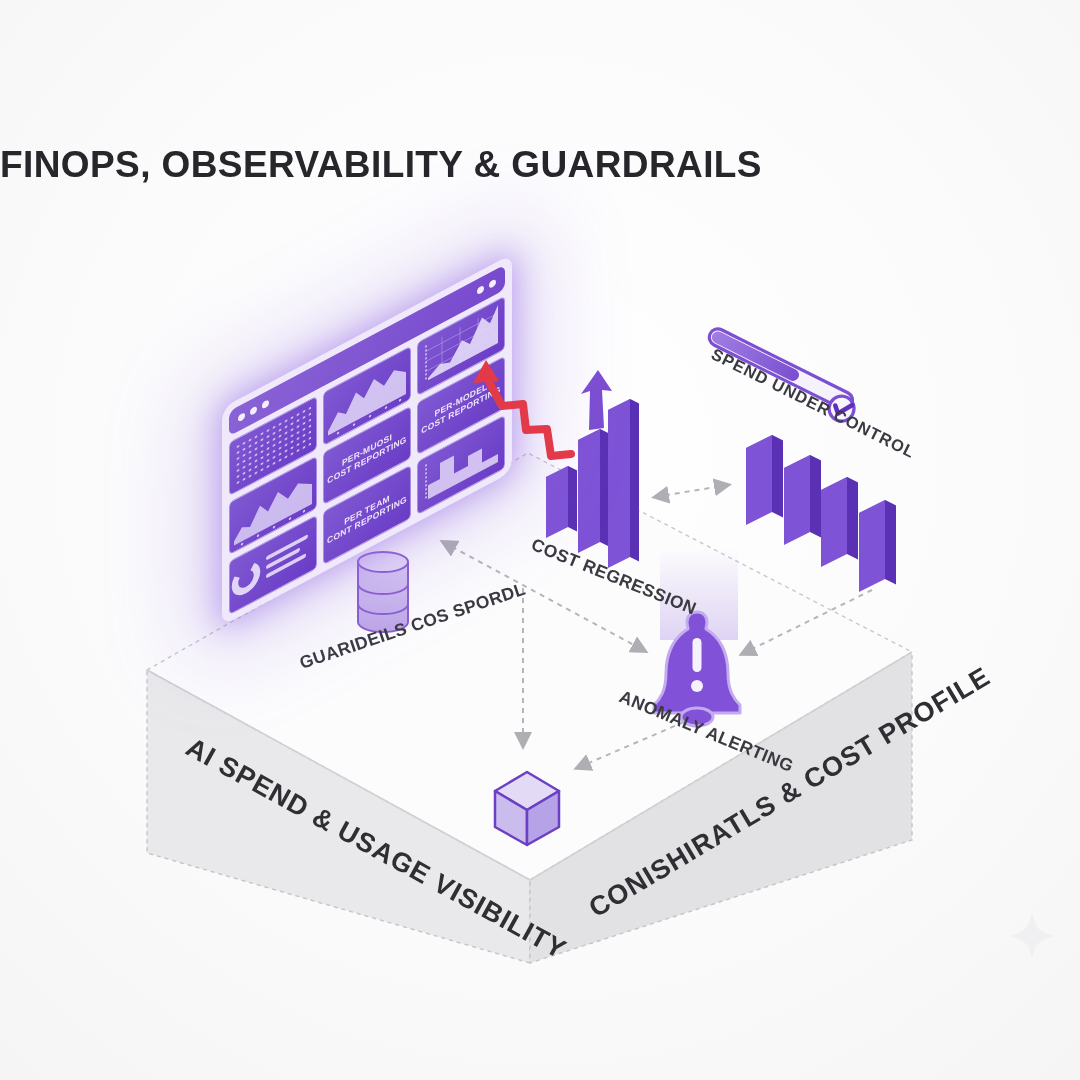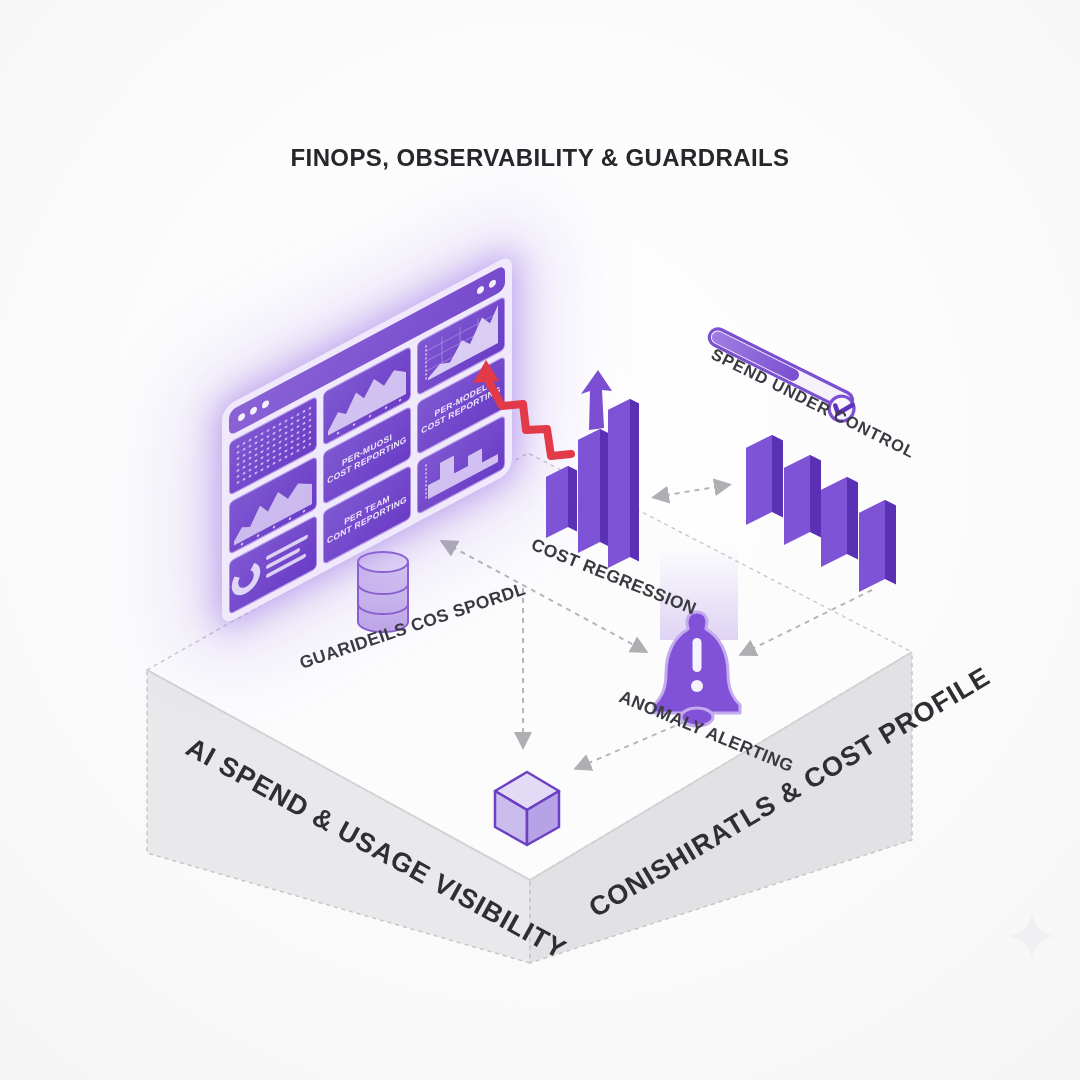--- a/index.html
+++ b/index.html
@@ -2,22 +2,22 @@
 <html><head>
 <meta charset="utf-8">
 <style>
   html,body{margin:0;padding:0;}
   body{
     width:1080px;height:1080px;position:relative;overflow:hidden;
     background:radial-gradient(circle at 50% 42%, #ffffff 0%, #fbfbfc 55%, #f5f5f6 100%);
     font-family:"Liberation Sans", sans-serif;
   }
   .title{
-    position:absolute;left:0;right:0;top:144px;text-align:center;
-    font-weight:700;font-size:24px;letter-spacing:.4px;color:#26262b;
+    position:absolute;left:0;right:0;top:144px;
+    font-weight:700;font-size:37px;letter-spacing:.4px;color:#26262b;
   }
   .stage{position:absolute;left:0;top:0;width:1080px;height:1080px;}
   svg text{user-select:none;}
   .lbl{font:700 17.5px "Liberation Sans", sans-serif;fill:#3a3a41;letter-spacing:.4px;}
   .lbl-sm{font:700 16.5px "Liberation Sans", sans-serif;fill:#3a3a41;letter-spacing:1px;}
   .face-lbl{font:700 27px "Liberation Sans", sans-serif;fill:#2e2e33;letter-spacing:1px;}
 
   
   .window{
     position:absolute;left:222px;top:408px;width:290px;height:218px;

